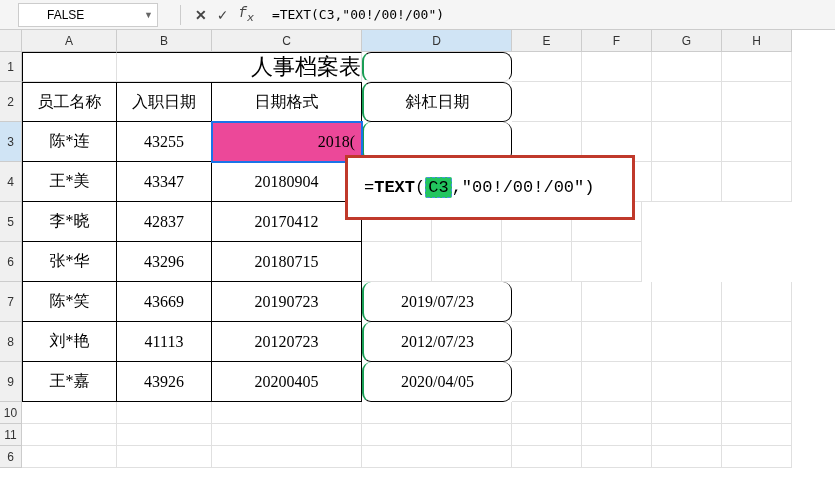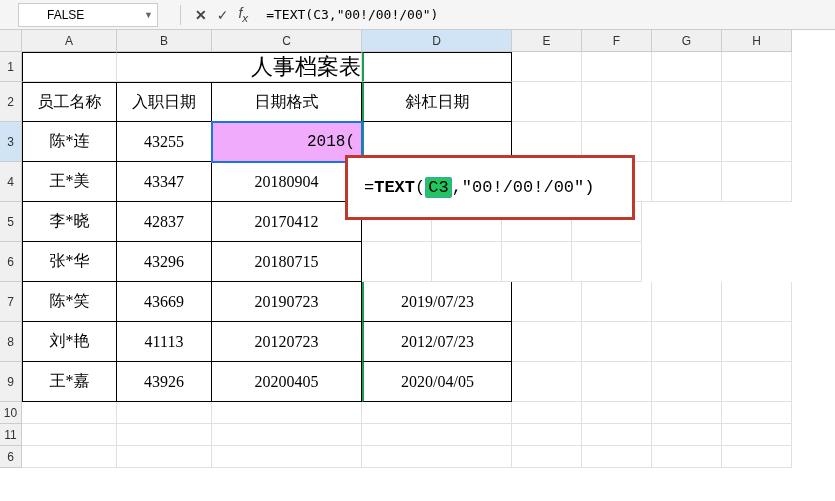--- a/index.html
+++ b/index.html
@@ -40,21 +40,21 @@
       margin-left: 18px;
       gap: 10px;
     }
     .formula-controls .icon-btn {
       font-size: 14px;
       color: #444;
       cursor: pointer;
     }
     .cancel-icon { color: #c00; font-weight: bold;}
     .confirm-icon { color: #0a0; }
-    .fx-icon { font-style: italic; font-family: Liberation Sans, sans-serif;}
+    .fx-icon { font-style: italic; font-family: Liberation Mono, monospace;}
     .formula-input {
       flex: 1;
       height: 24px;
       border: none;
       background: transparent;
       padding: 0 8px;
       font-size: 13px;
       font-family: Consolas, monospace;
       outline: none;
       margin-left: 10px;
@@ -138,29 +138,29 @@
     }
     .header-cell {
       font-size: 16px;
       font-family: "SimSun", serif;
     }
     .data-cell {
       font-size: 16px;
       font-family: "SimSun", serif;
     }
     .selected-cell {
-      background: #f0abfc;
+      background: #ec4899;
       outline: 2px solid #1a73e8;
       outline-offset: -1px;
       z-index: 1;
-      font-family: Liberation Mono, monospace;
     }
     .active-edit-col {
       border-left: 2px solid #1a9e55;
       border-right: 2px solid #1a9e55;
+      border-radius: 9px;
     }
     .active-edit-top { border-top: 2px solid #1a9e55; }
     .active-edit-bottom { border-bottom: 2px solid #1a9e55; }
     .floating-formula {
       position: absolute;
       border: 3px solid #c0392b;
       background: #fff;
       font-family: Consolas, "Courier New", monospace;
       font-size: 17px;
       padding: 12px 16px;

